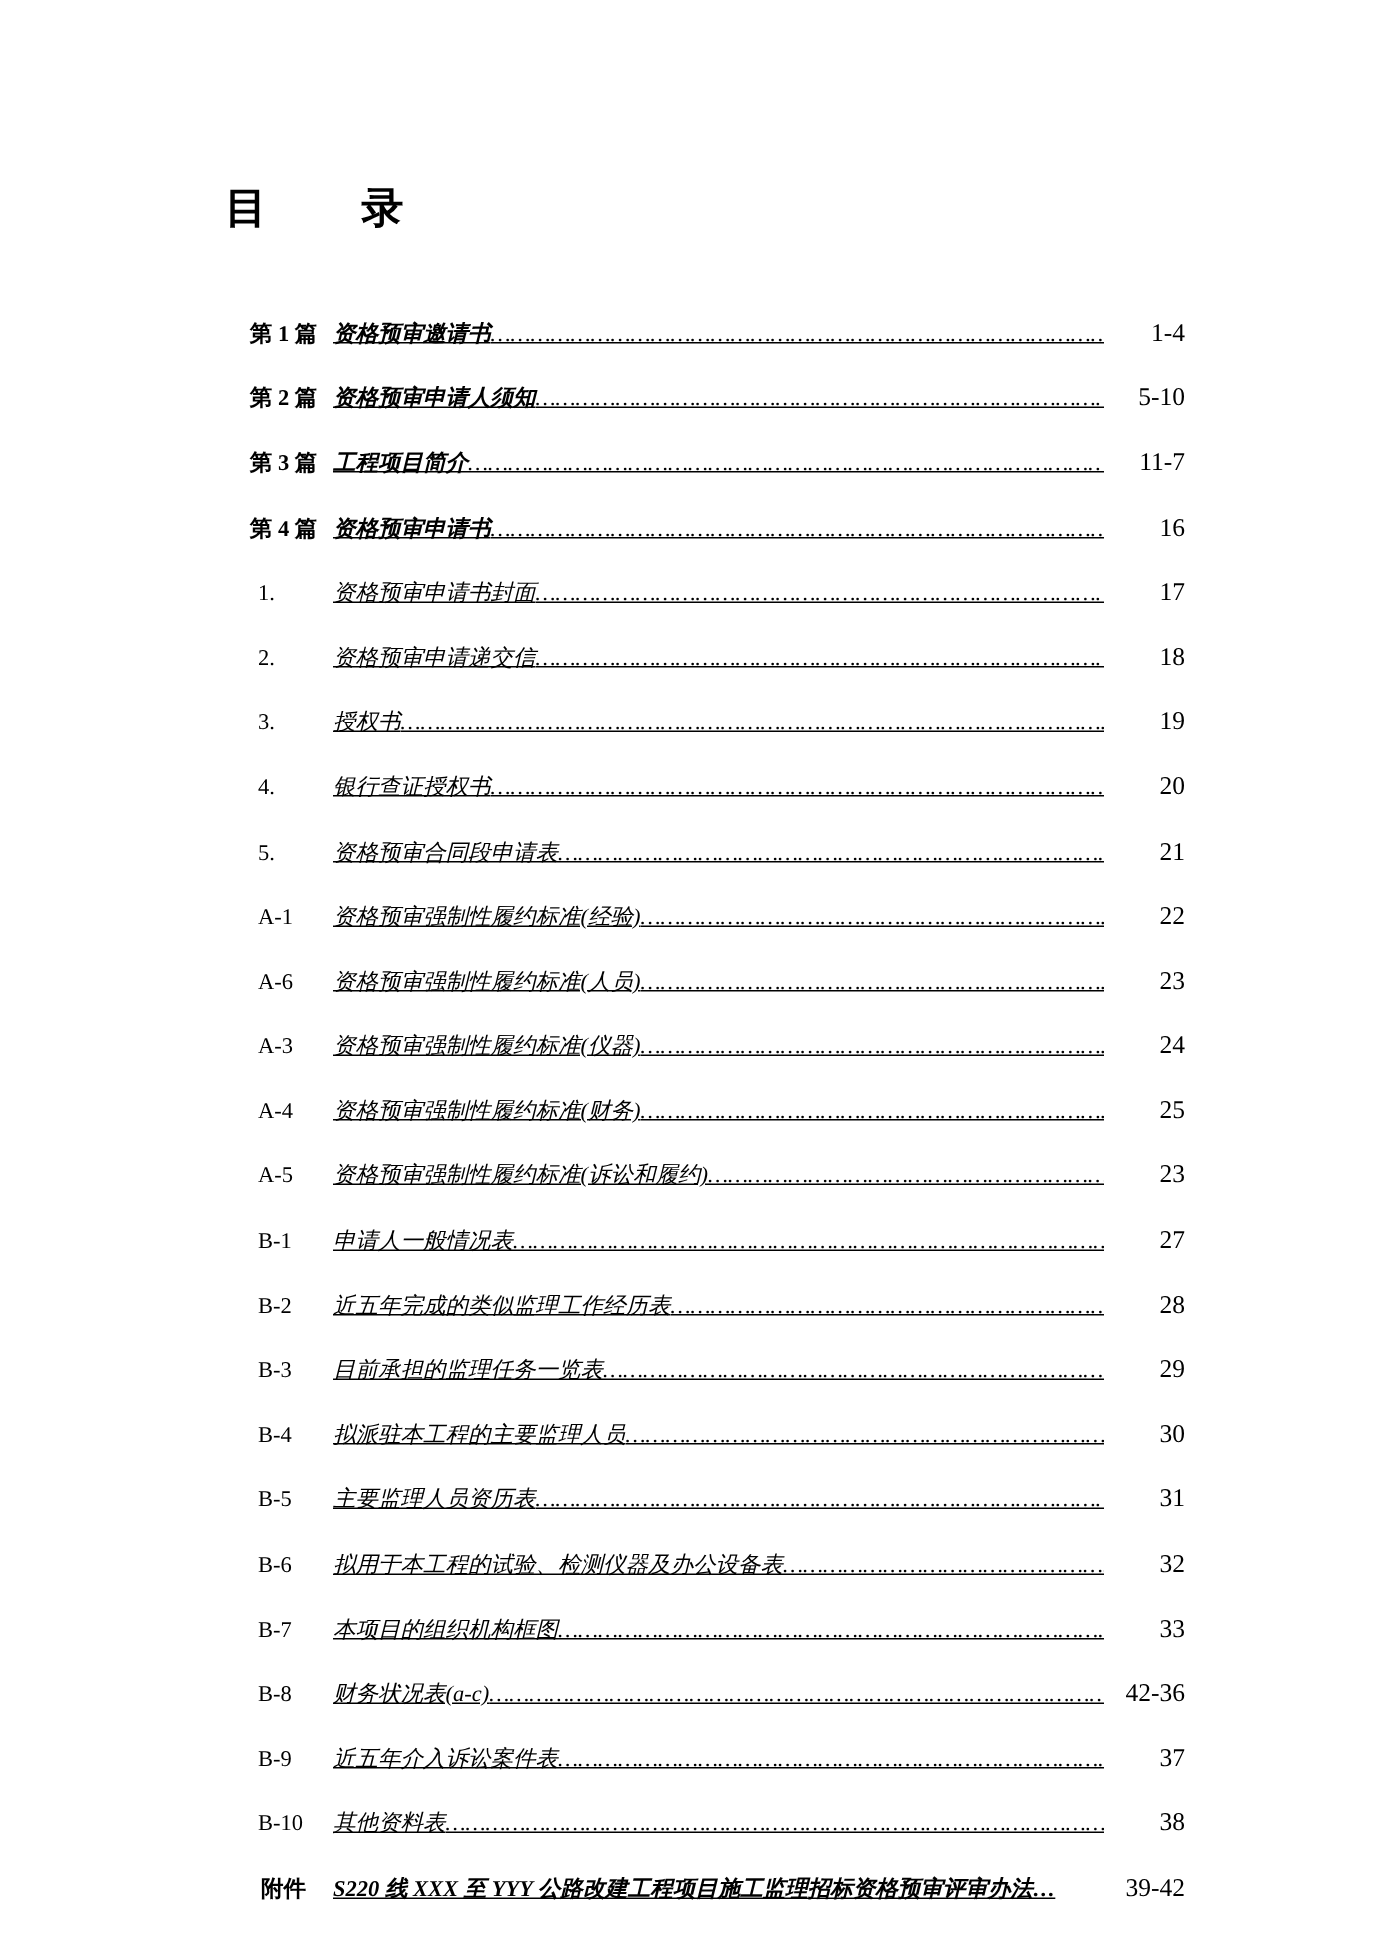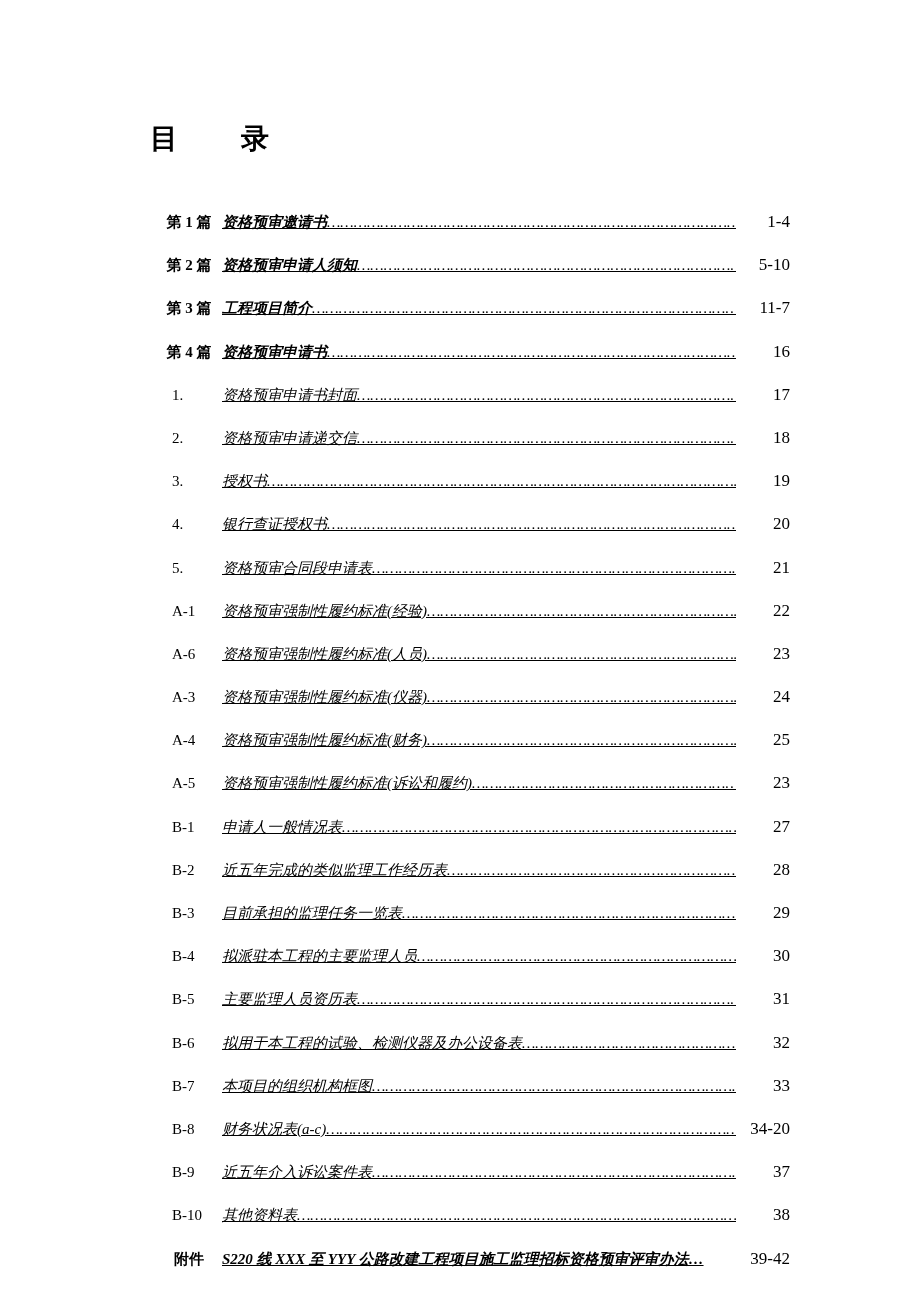--- a/index.html
+++ b/index.html
@@ -253,21 +253,21 @@
           <span class="toc-dots"></span>
         </span>
         <span class="toc-page">33</span>
       </div>
       <div class="toc-row">
         <span class="toc-label sub">B-8</span>
         <span class="toc-title-cell">
           <a class="toc-link">财务状况表(a-c)</a>
           <span class="toc-dots space"></span>
         </span>
-        <span class="toc-page">34-20</span>
+        <span class="toc-page">42-36</span>
       </div>
       <div class="toc-row">
         <span class="toc-label sub">B-9</span>
         <span class="toc-title-cell">
           <a class="toc-link">近五年介入诉讼案件表</a>
           <span class="toc-dots"></span>
         </span>
         <span class="toc-page">37</span>
       </div>
       <div class="toc-row">

